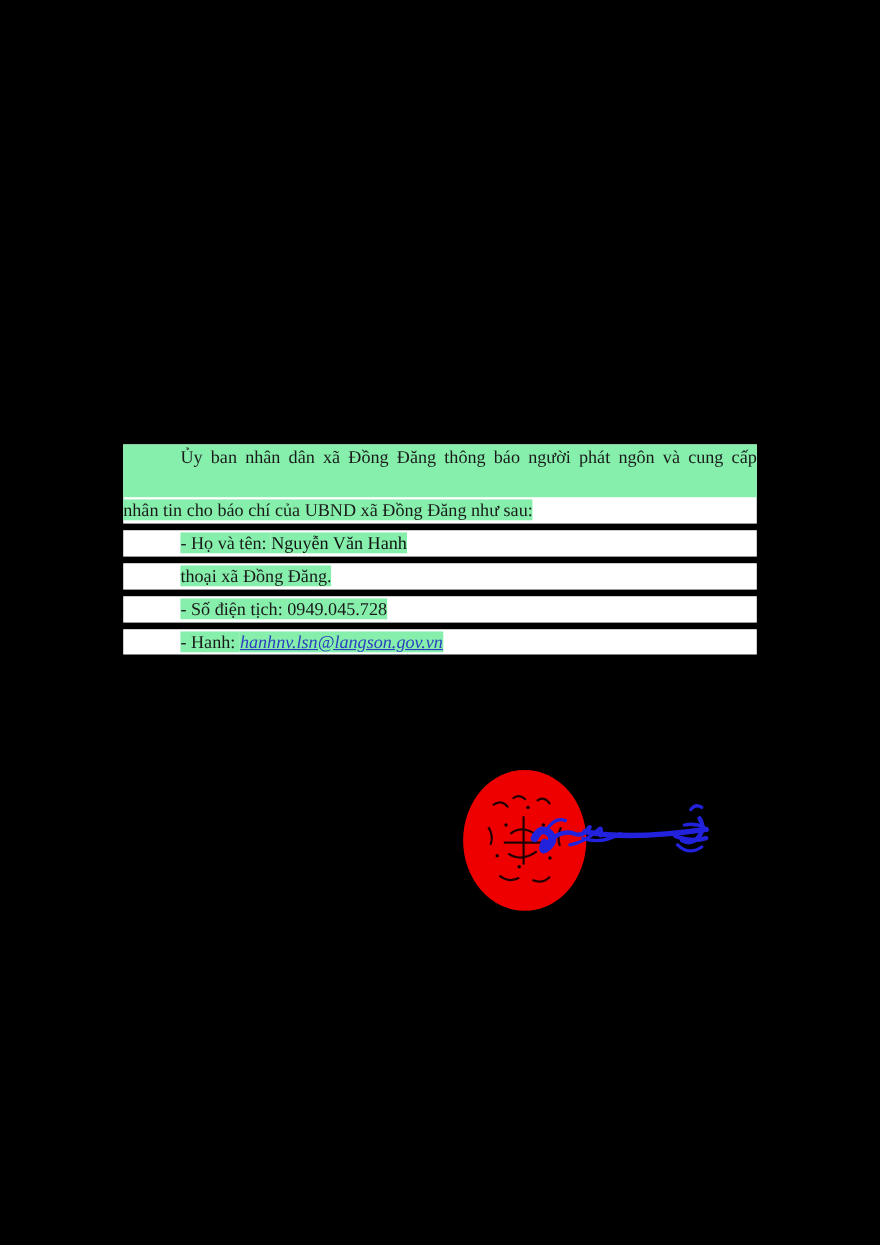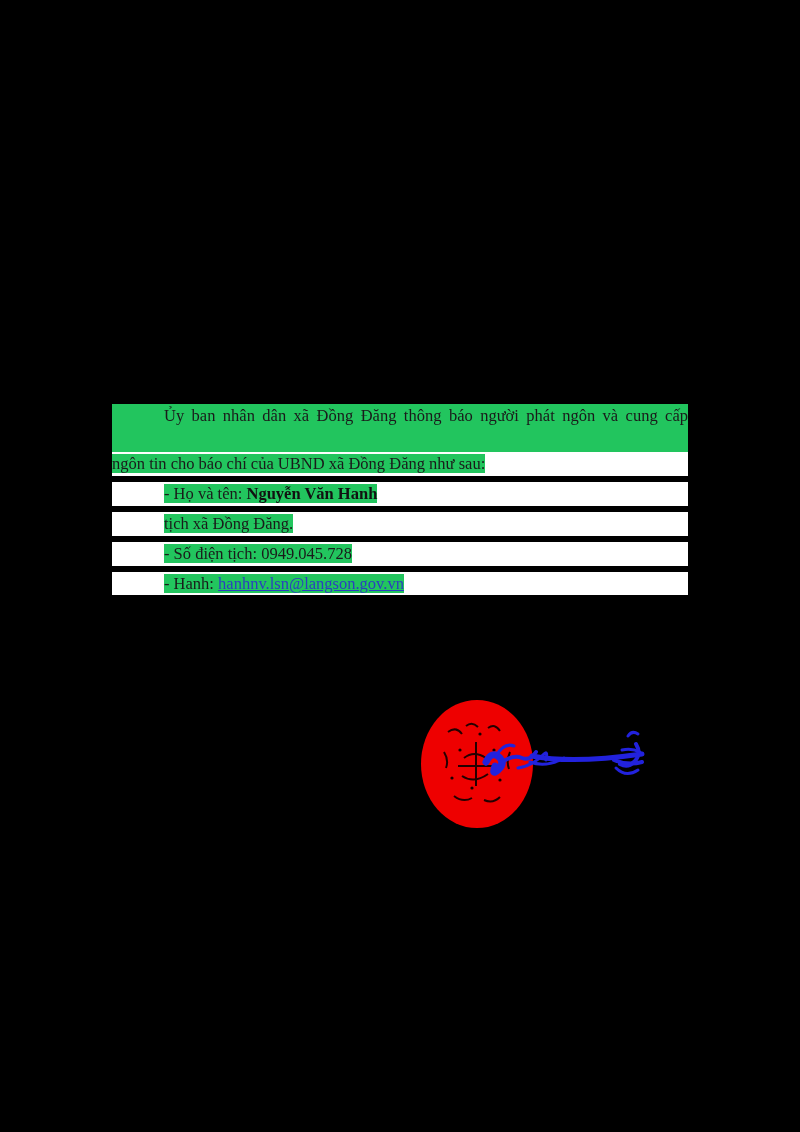--- a/index.html
+++ b/index.html
@@ -43,43 +43,44 @@
     text-align: justify;
     text-justify: inter-word;
     text-indent: 52px;
   }
 
   .para-indent {
     text-indent: 52px;
   }
 
   .name-bold {
-    font-weight: bold;
+    font-weight: normal;
     color: #111111;
   }
 
   .email-link {
     color: #2b3fbf;
     text-decoration: underline;
+    font-style: italic;
   }
 
   
   .justify-line1 {
     display: block;
     text-align: justify;
     text-indent: 52px;
   }
   .justify-line1:after {
     content: "";
     display: inline-block;
     width: 100%;
   }
 
   .wrap-white {
-    background: #22c55e;
+    background: #86efac;
     box-decoration-break: clone;
     -webkit-box-decoration-break: clone;
   }
 
   
   .stamp-layer {
     position: absolute;
     left: 400px;
     top: 670px;
     width: 330px;
@@ -97,29 +98,29 @@
 </style>
 </head>
 <body>
 
 <div class="page">
 
   <div class="doc-body">
 
     <p class="para para-justify">
       <span class="justify-line1 wrap-white">Ủy ban nhân dân xã Đồng Đăng thông báo người phát ngôn và cung cấp</span>
-      <span class="wrap-white">ngôn tin cho báo chí của UBND xã Đồng Đăng như sau:</span>
+      <span class="wrap-white">nhân tin cho báo chí của UBND xã Đồng Đăng như sau:</span>
     </p>
 
     <p class="para para-indent">
       <span class="wrap-white">- Họ và tên: </span><span class="wrap-white name-bold">Nguyễn Văn Hanh</span>
     </p>
 
     <p class="para para-justify">
-      <span class="wrap-white">tịch xã Đồng Đăng.</span>
+      <span class="wrap-white">thoại xã Đồng Đăng.</span>
     </p>
 
     <p class="para para-indent">
       <span class="wrap-white">- Số điện tịch: </span><span class="wrap-white">0949.045.728</span>
     </p>
 
     <p class="para para-indent">
       <span class="wrap-white">- Hanh: </span><span class="wrap-white email-link">hanhnv.lsn@langson.gov.vn</span>
     </p>
 

